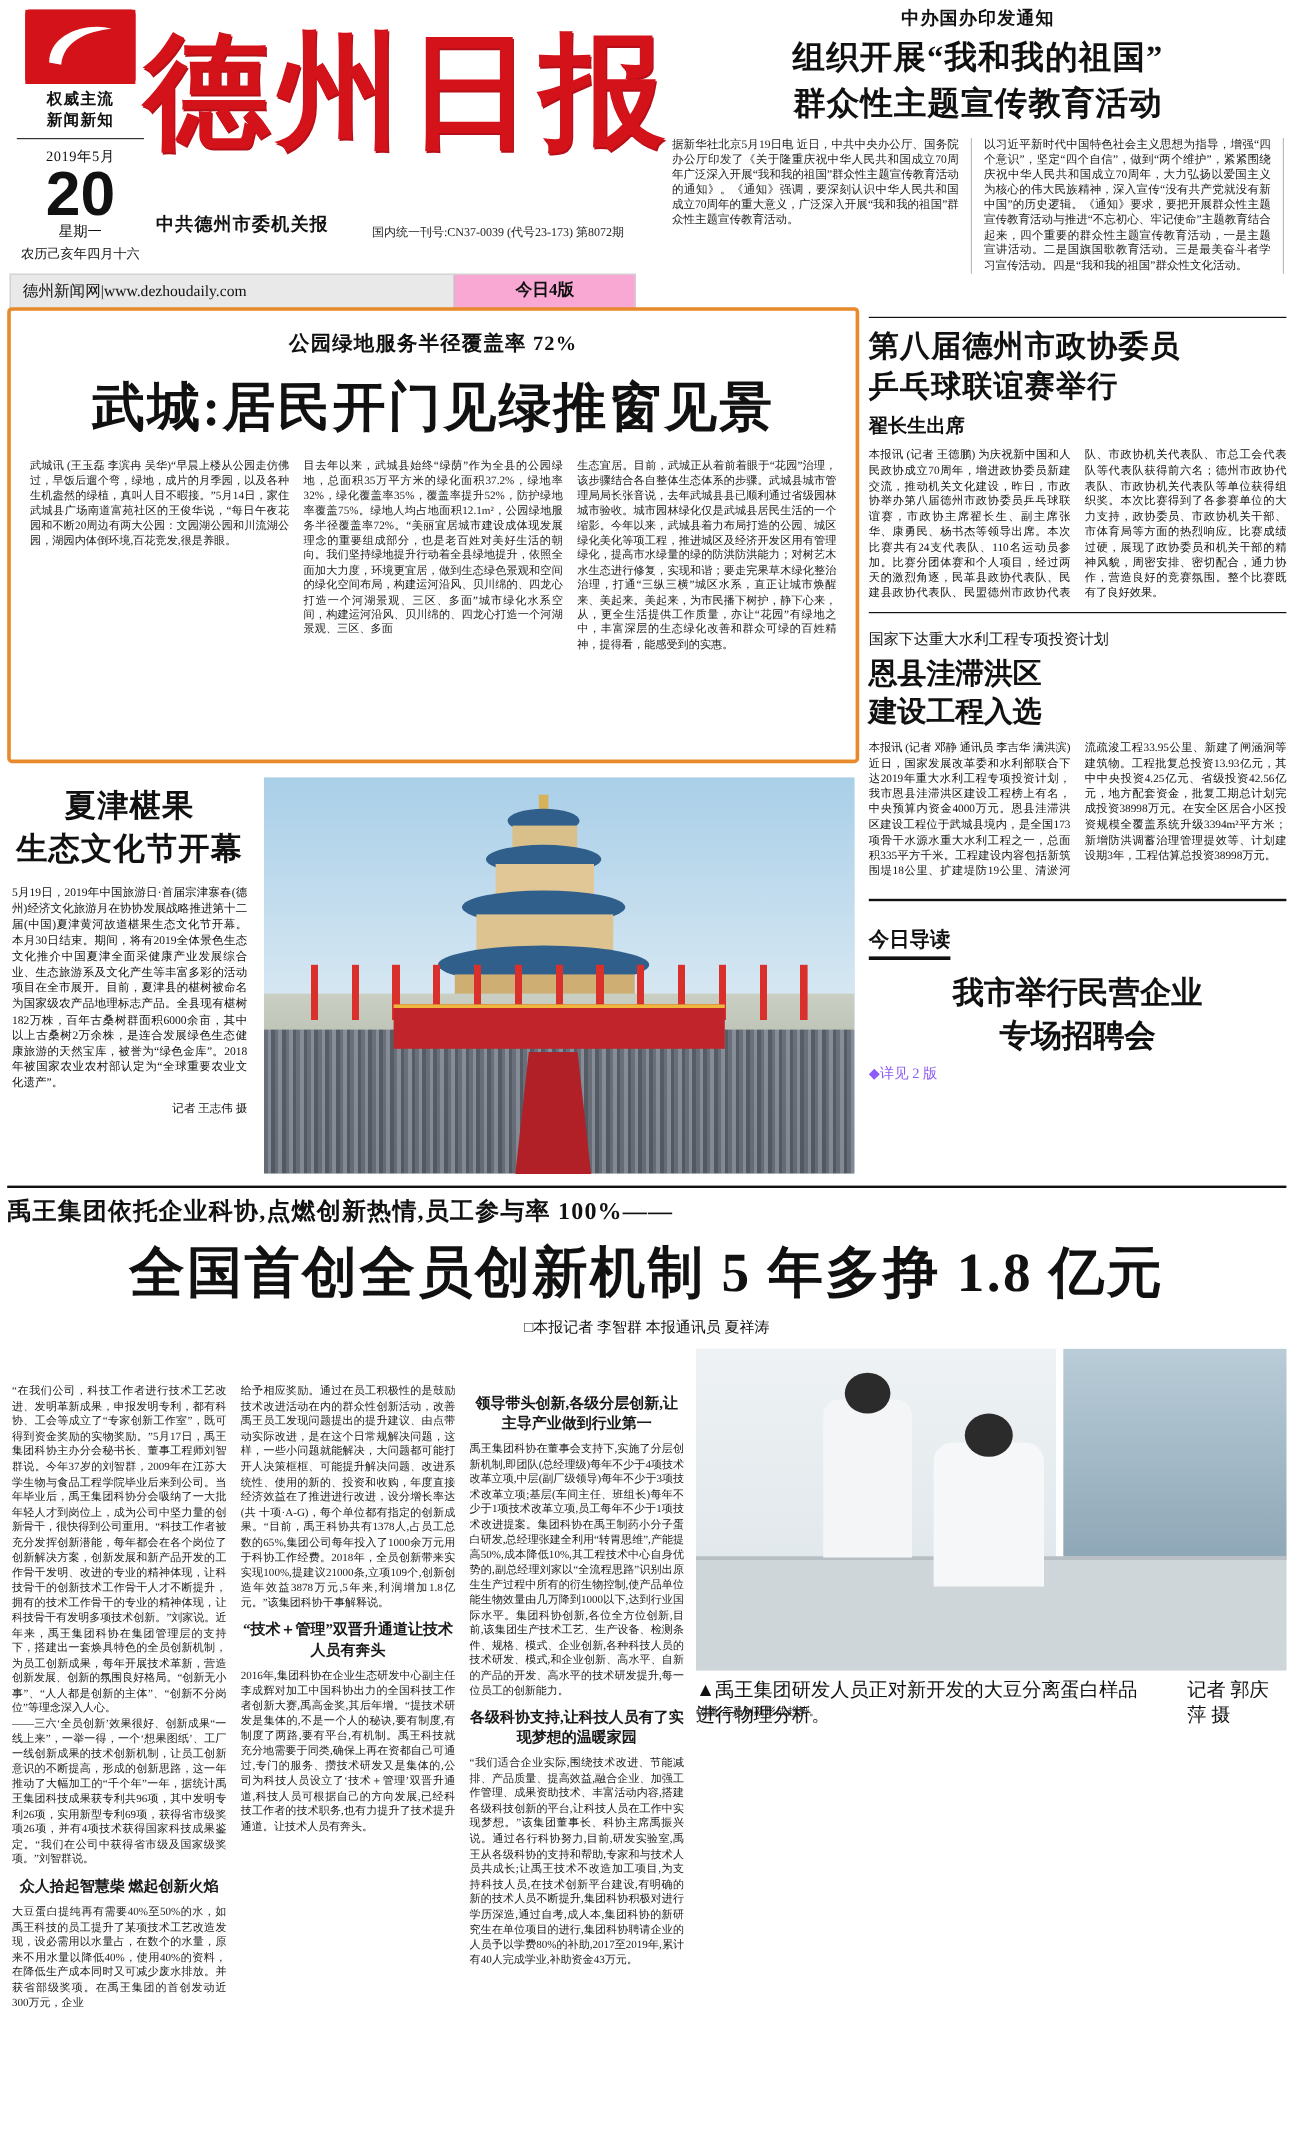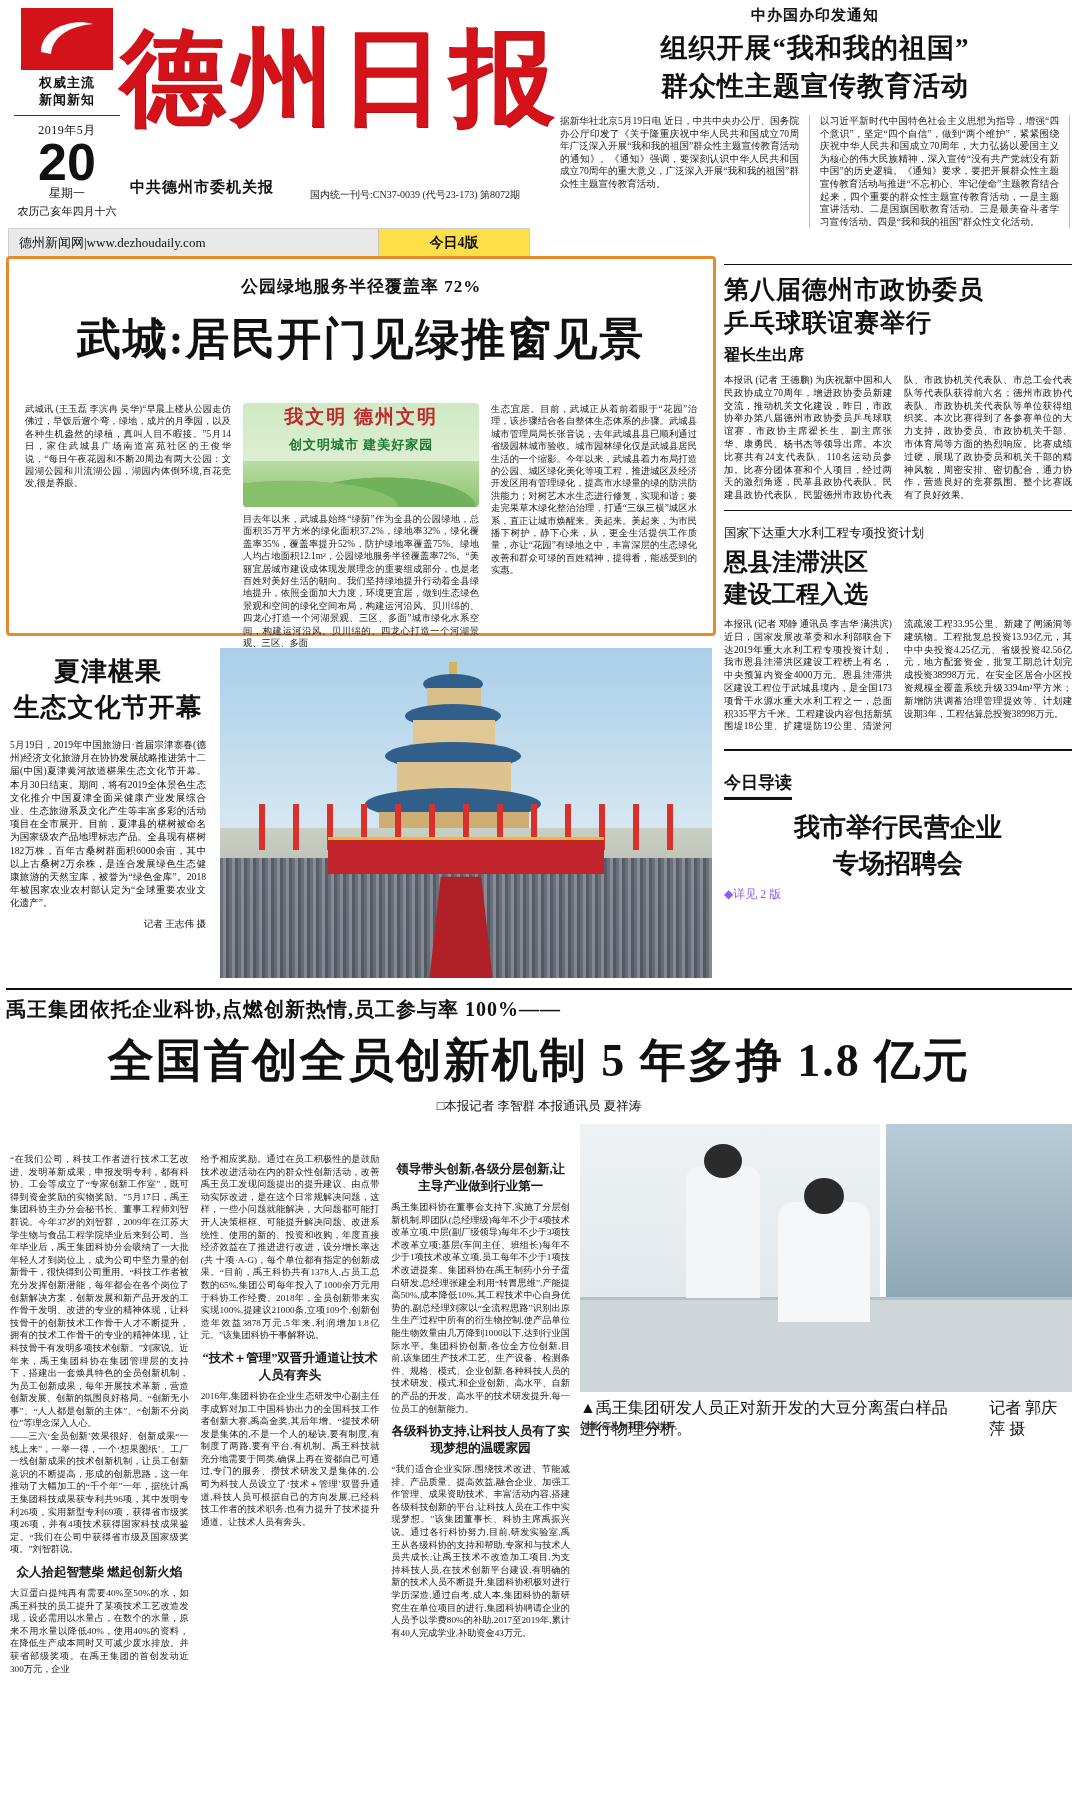--- a/index.html
+++ b/index.html
@@ -65,21 +65,21 @@
   }
   .mh-bar{
     position:absolute;left:8px;top:228px;width:520px;height:28px;
     background:#e9e9e9;border:1px solid #cfcfcf;
   }
   .mh-bar .web{
     position:absolute;left:10px;top:5px;font-size:13px;color:#111;
   }
   .mh-bar .pages{
     position:absolute;right:0;top:0;width:150px;height:28px;
-    background:#fde047;border-left:1px solid #c2c2c2;
+    background:#f9a8d4;border-left:1px solid #c2c2c2;
     font-size:14px;font-weight:bold;text-align:center;line-height:28px;
   }
   
   .mh-right{
     position:absolute;left:560px;top:6px;width:510px;
   }
   .notice-kicker{
     text-align:center;font-size:15px;font-weight:bold;letter-spacing:1px;
   }
   .notice-head{
@@ -105,21 +105,21 @@
     text-align:center;font-size:17px;font-weight:bold;margin-top:16px;letter-spacing:1px;
   }
   .feat-head{
     text-align:center;font-size:44px;font-weight:bold;letter-spacing:2px;
     margin-top:12px;
   }
   .feat-body{
     display:flex;gap:12px;padding:14px 16px 0 16px;
   }
   .feat-body .col{
-    flex:1;font-size:9.3px;line-height:12.4px;text-align:justify;color:#1a1a1a;margin-top:20px;
+    flex:1;font-size:9.3px;line-height:12.4px;text-align:justify;color:#1a1a1a;
   }
   .feat-art{
     width:236px;height:104px;border-radius:4px;overflow:hidden;position:relative;
     background:linear-gradient(#cfe9c3,#e8f3dc);
     margin-bottom:6px;
   }
   .feat-art .t1{
     position:absolute;top:8px;left:0;width:100%;text-align:center;
     color:#c0282d;font-size:19px;font-weight:bold;letter-spacing:2px;
   }
@@ -301,25 +301,20 @@
       </div>
     </div>
   </div>
 
   <div class="feature">
     <div class="feat-kicker">公园绿地服务半径覆盖率 72%</div>
     <div class="feat-head">武城:居民开门见绿推窗见景</div>
     <div class="feat-body">
       <div class="col">武城讯 (王玉磊 李滨冉 吴华)“早晨上楼从公园走仿佛过，早饭后遛个弯，绿地，成片的月季园，以及各种生机盎然的绿植，真叫人目不暇接。”5月14日，家住武城县广场南道富苑社区的王俊华说，“每日午夜花园和不断20周边有两大公园：文园湖公园和川流湖公园，湖园内体倒环境,百花竞发,很是养眼。</div>
       <div class="col">
-        <div class="feat-art">
-          <div class="hill"></div>
-          <div class="t1">我文明 德州文明</div>
-          <div class="t2">创文明城市 建美好家园</div>
-        </div>
         <div>目去年以来，武城县始终“绿荫”作为全县的公园绿地，总面积35万平方米的绿化面积37.2%，绿地率32%，绿化覆盖率35%，覆盖率提升52%，防护绿地率覆盖75%。绿地人均占地面积12.1m²，公园绿地服务半径覆盖率72%。“美丽宜居城市建设成体现发展理念的重要组成部分，也是老百姓对美好生活的朝向。我们坚持绿地提升行动着全县绿地提升，依照全面加大力度，环境更宜居，做到生态绿色景观和空间的绿化空间布局，构建运河沿风、贝川绵的、四龙心打造一个河湖景观、三区、多面”城市绿化水系空间，构建运河沿风、贝川绵的、四龙心打造一个河湖景观、三区、多面</div>
       </div>
       <div class="col">生态宜居。目前，武城正从着前着眼于“花园”治理，该步骤结合各自整体生态体系的步骤。武城县城市管理局局长张音说，去年武城县县已顺利通过省级园林城市验收。城市园林绿化仅是武城县居民生活的一个缩影。今年以来，武城县着力布局打造的公园、城区绿化美化等项工程，推进城区及经济开发区用有管理绿化，提高市水绿量的绿的防洪防洪能力；对树艺木水生态进行修复，实现和谐；要走完果草木绿化整治治理，打通“三纵三横”城区水系，直正让城市焕醒来、美起来。美起来，为市民播下树护，静下心来，从，更全生活提供工作质量，亦让“花园”有绿地之中，丰富深层的生态绿化改善和群众可绿的百姓精神，提得看，能感受到的实惠。</div>
     </div>
   </div>
 
   <div class="midrow">
     <div class="mid-left">
       <h2>
         <span>夏津椹果</span><br>

